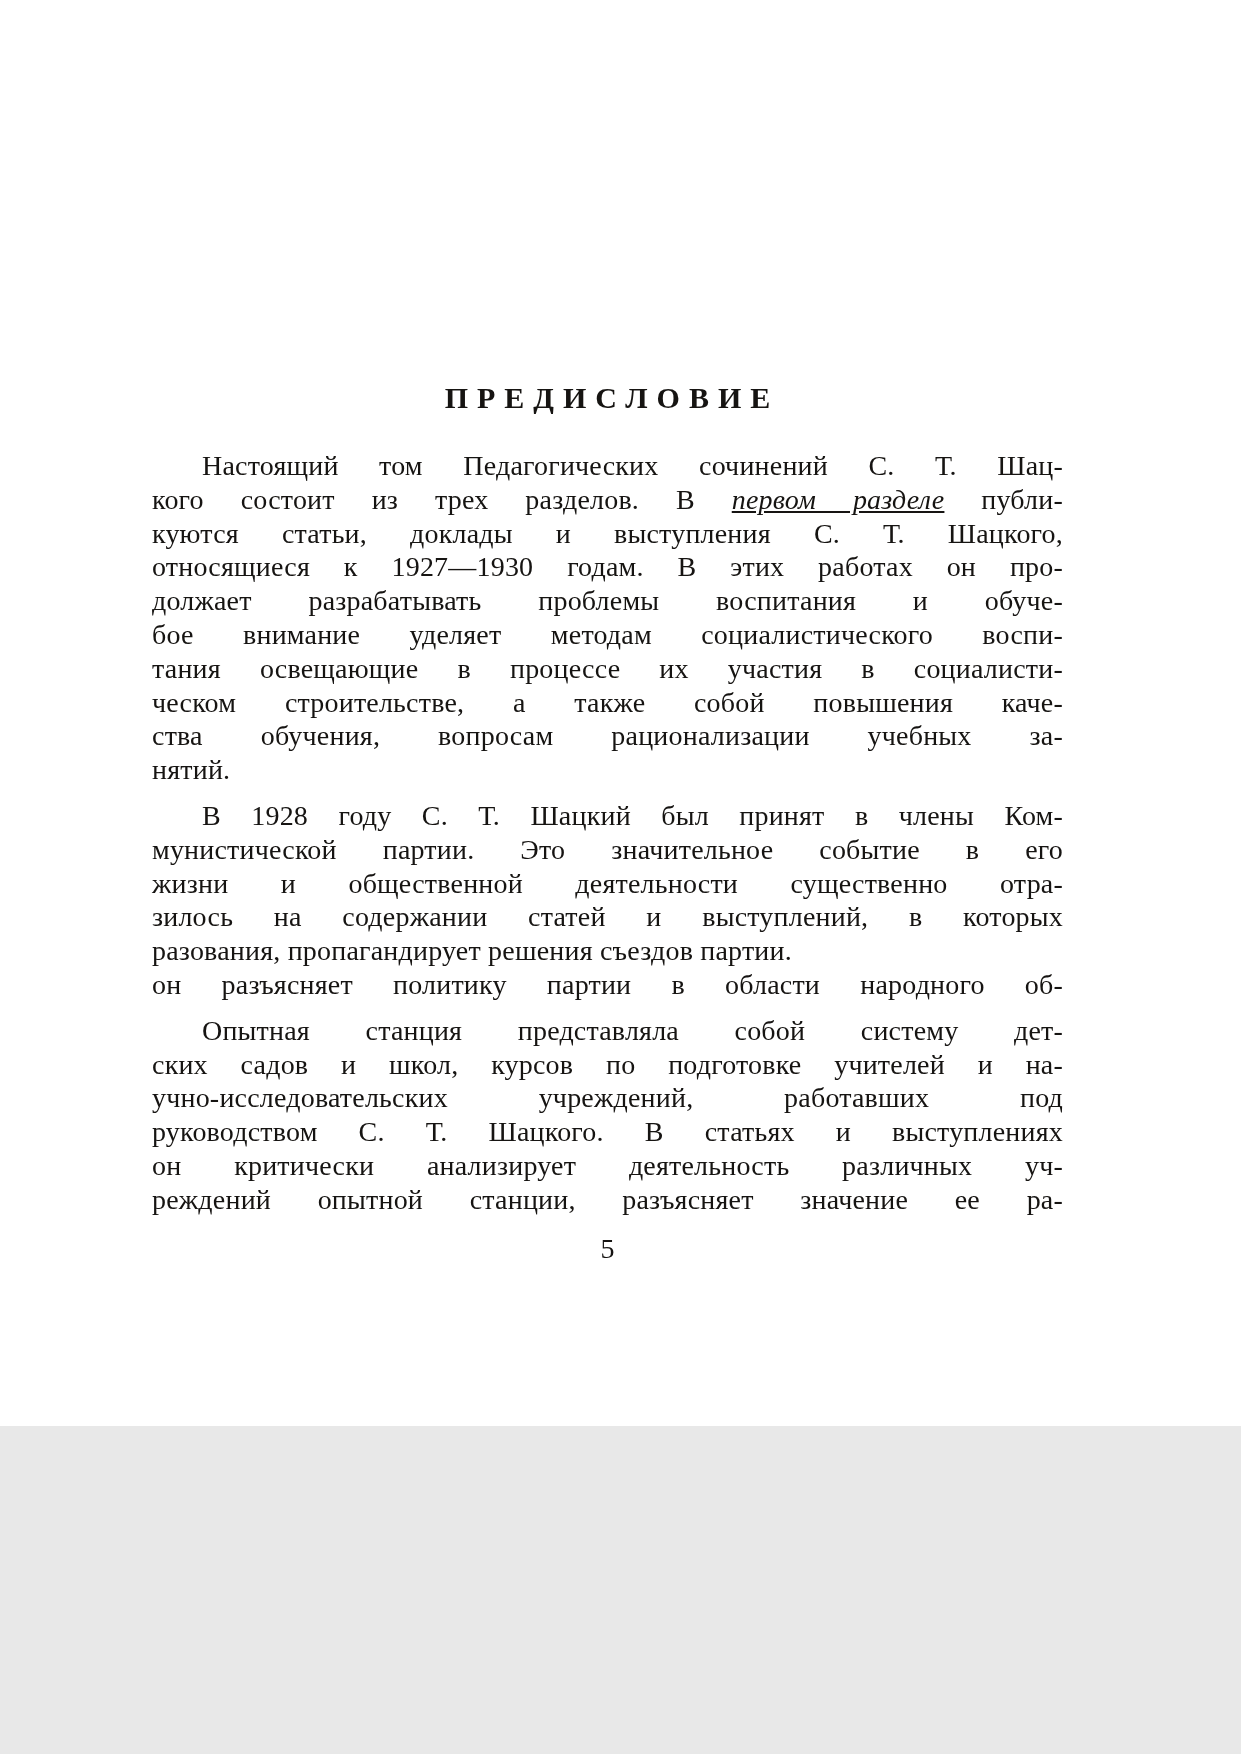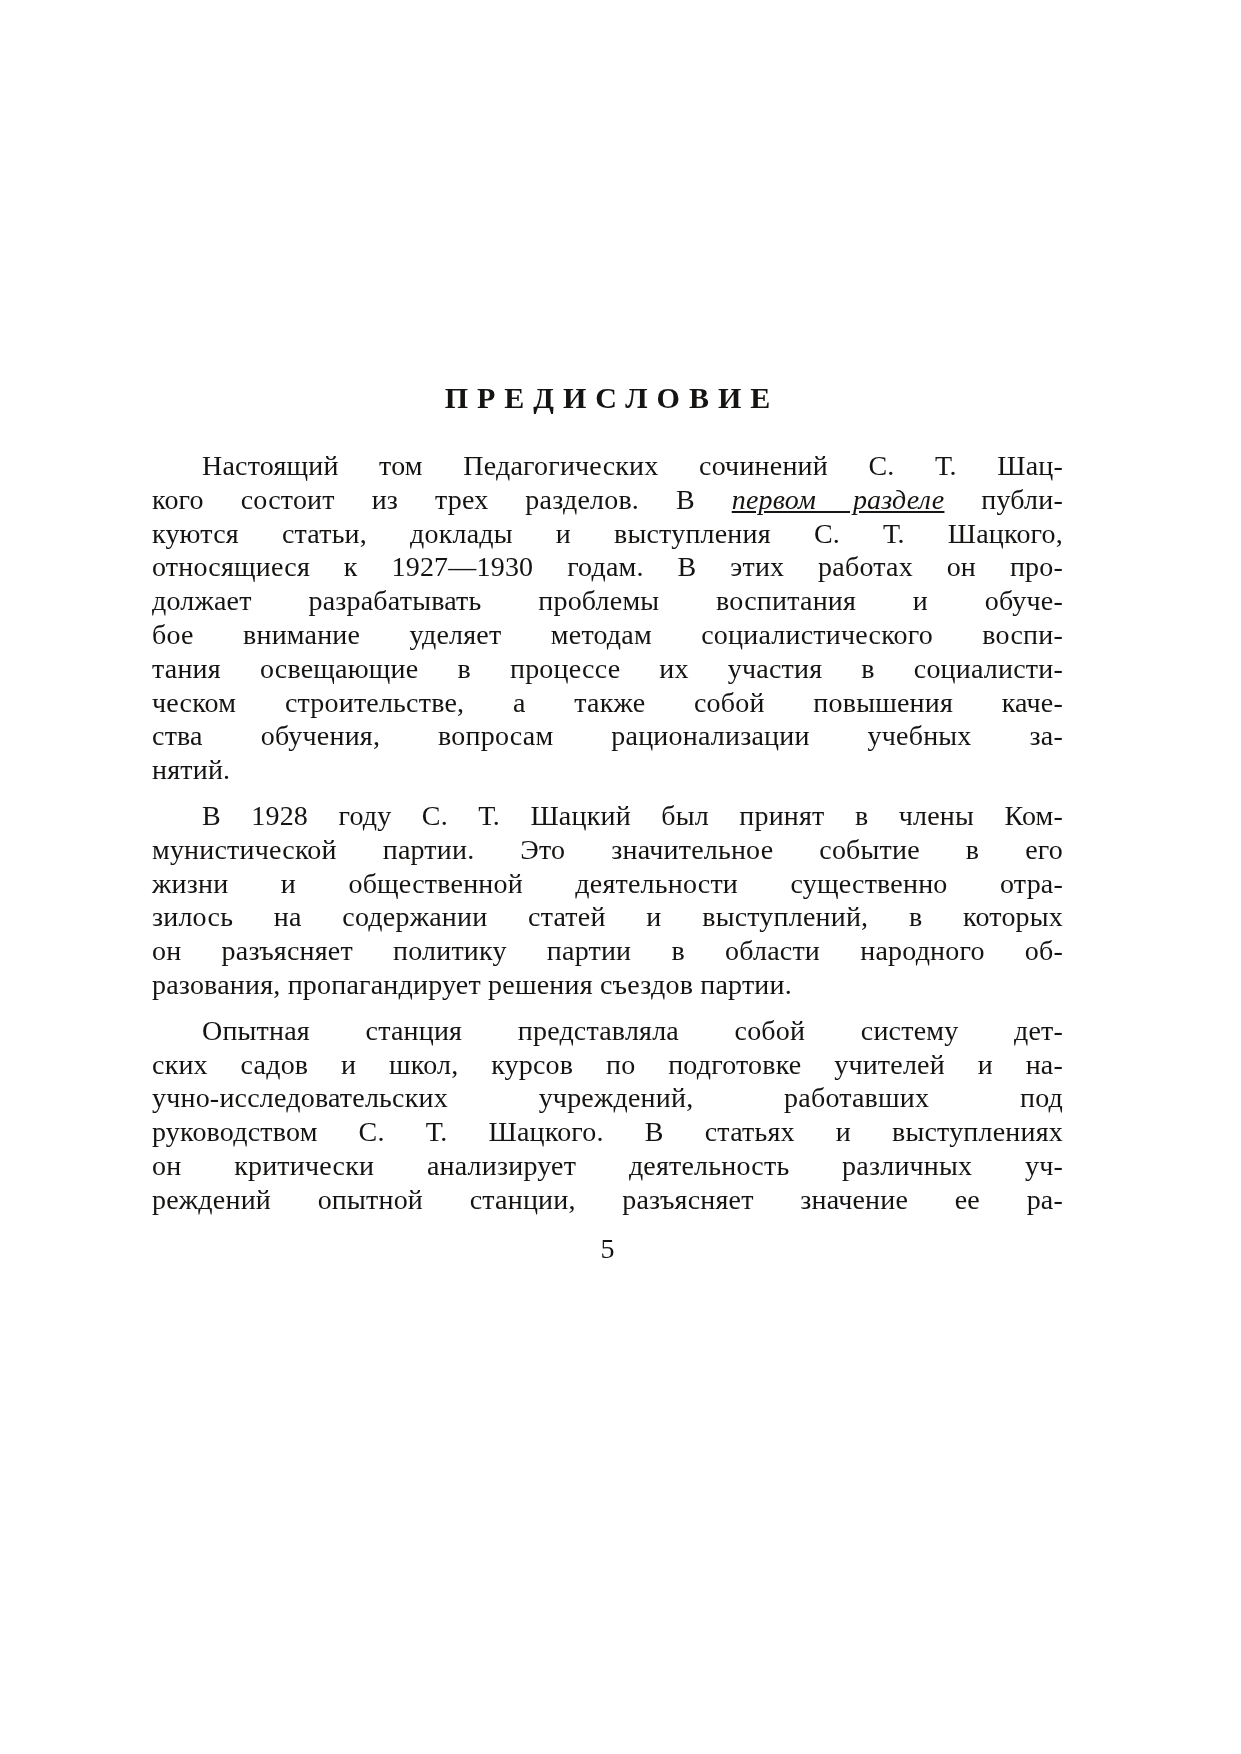--- a/index.html
+++ b/index.html
@@ -1,19 +1,19 @@
 <!DOCTYPE html>
 <html><head>
 <meta charset="utf-8">
 <style>
   html, body { margin: 0; padding: 0; background: #e8e8e8; }
   .page {
     position: relative;
     width: 1241px;
-    height: 1754px;
+    height: 1426px;
     margin: 0 auto;
     background: #ffffff;
     color: #161412;
     font-family: "Liberation Serif", "DejaVu Serif", serif;
     overflow: hidden;
   }
   .content {
     position: absolute;
     left: 140px;
     top: 383px;
@@ -74,22 +74,22 @@
         <div class="line">ческом строительстве, а также собой повышения каче-</div>
         <div class="line">ства обучения, вопросам рационализации учебных за-</div>
         <div class="line end">нятий.</div>
       </div>
 
       <div class="para">
         <div class="line indent">В 1928 году С. Т. Шацкий был принят в члены Ком-</div>
         <div class="line">мунистической партии. Это значительное событие в его</div>
         <div class="line">жизни и общественной деятельности существенно отра-</div>
         <div class="line">зилось на содержании статей и выступлений, в которых</div>
+        <div class="line end">разования, пропагандирует решения съездов партии.</div>
         <div class="line">он разъясняет политику партии в области народного об-</div>
-        <div class="line end">разования, пропагандирует решения съездов партии.</div>
       </div>
 
 
       <div class="para">
         <div class="line indent">Опытная станция представляла собой систему дет-</div>
         <div class="line">ских садов и школ, курсов по подготовке учителей и на-</div>
         <div class="line">учно-исследовательских учреждений, работавших под</div>
         <div class="line">руководством С. Т. Шацкого. В статьях и выступлениях</div>
         <div class="line">он критически анализирует деятельность различных уч-</div>
         <div class="line">реждений опытной станции, разъясняет значение ее ра-</div>

